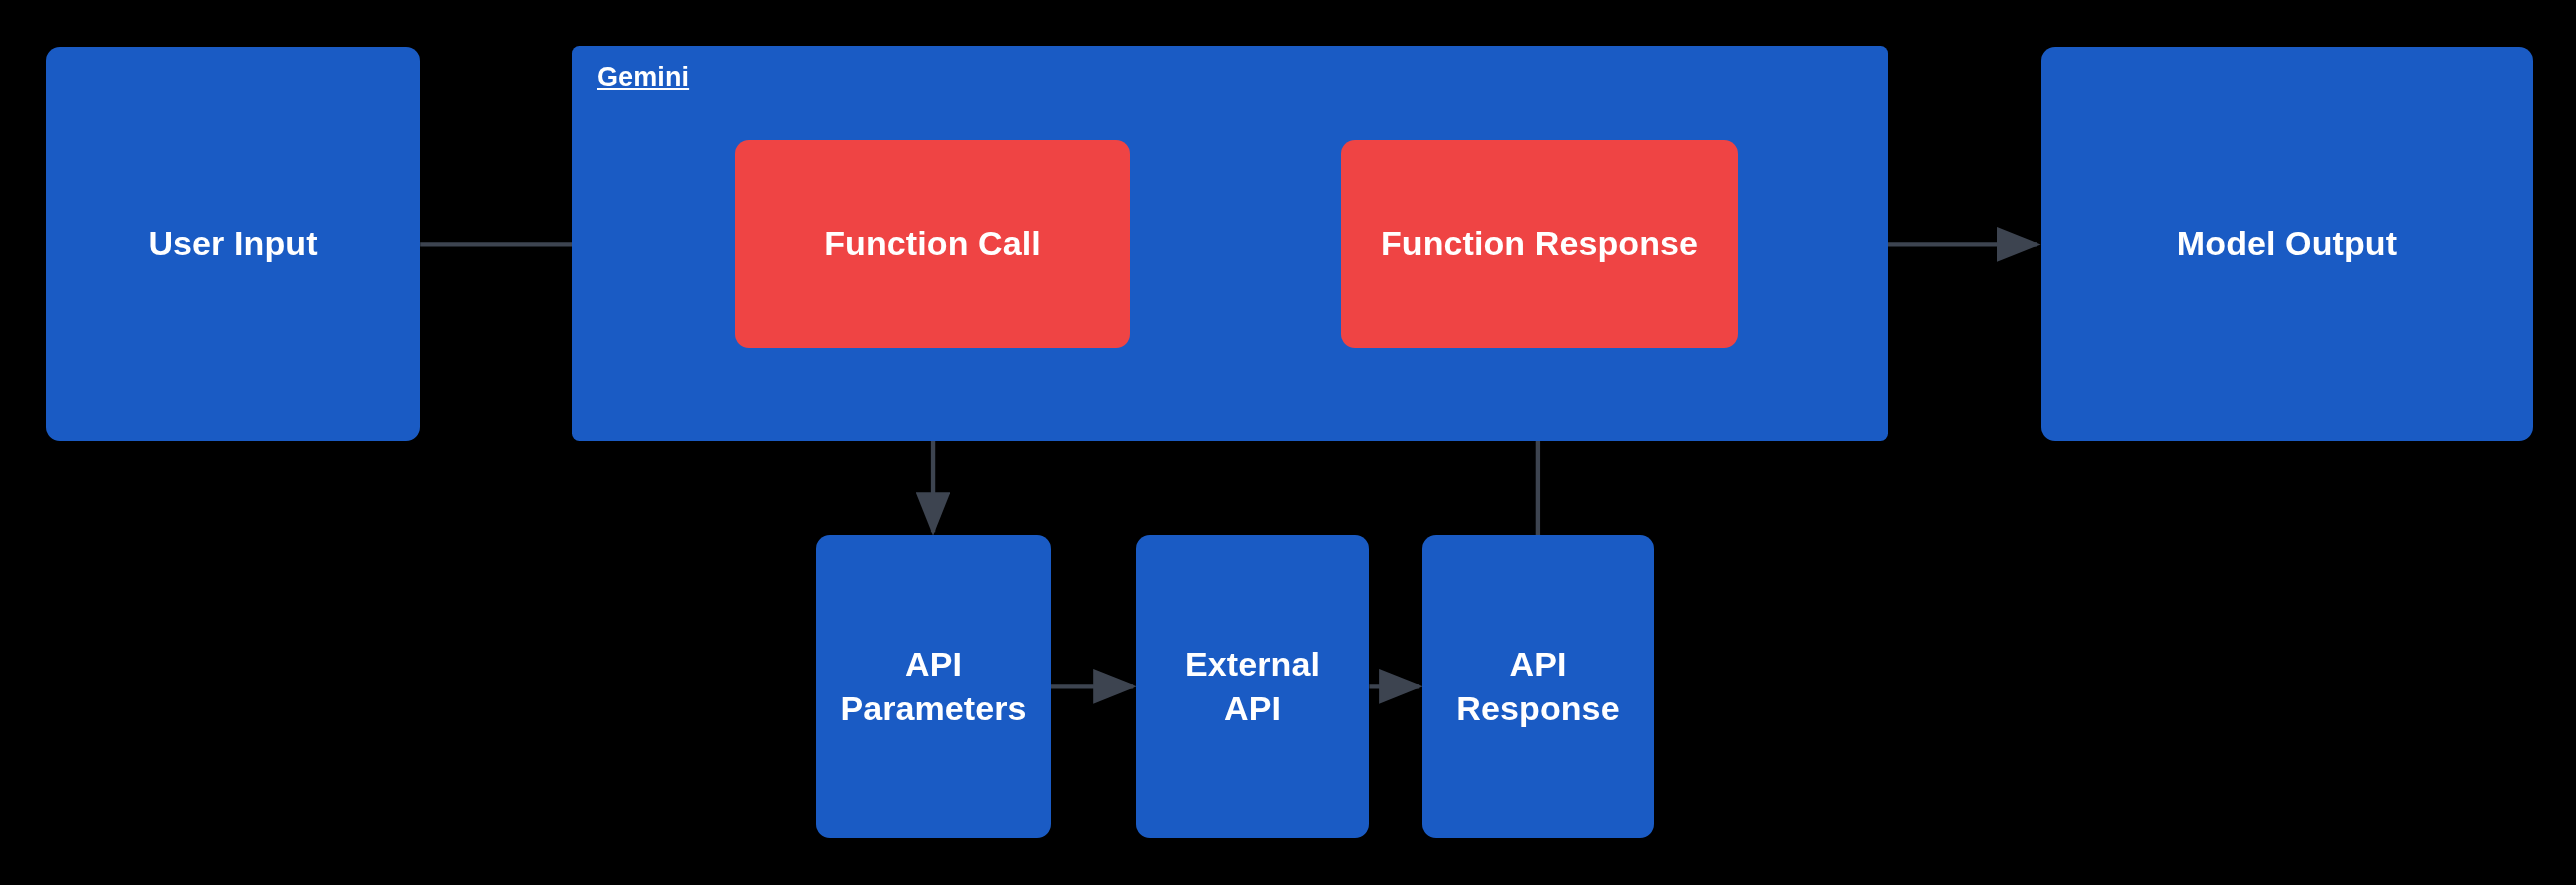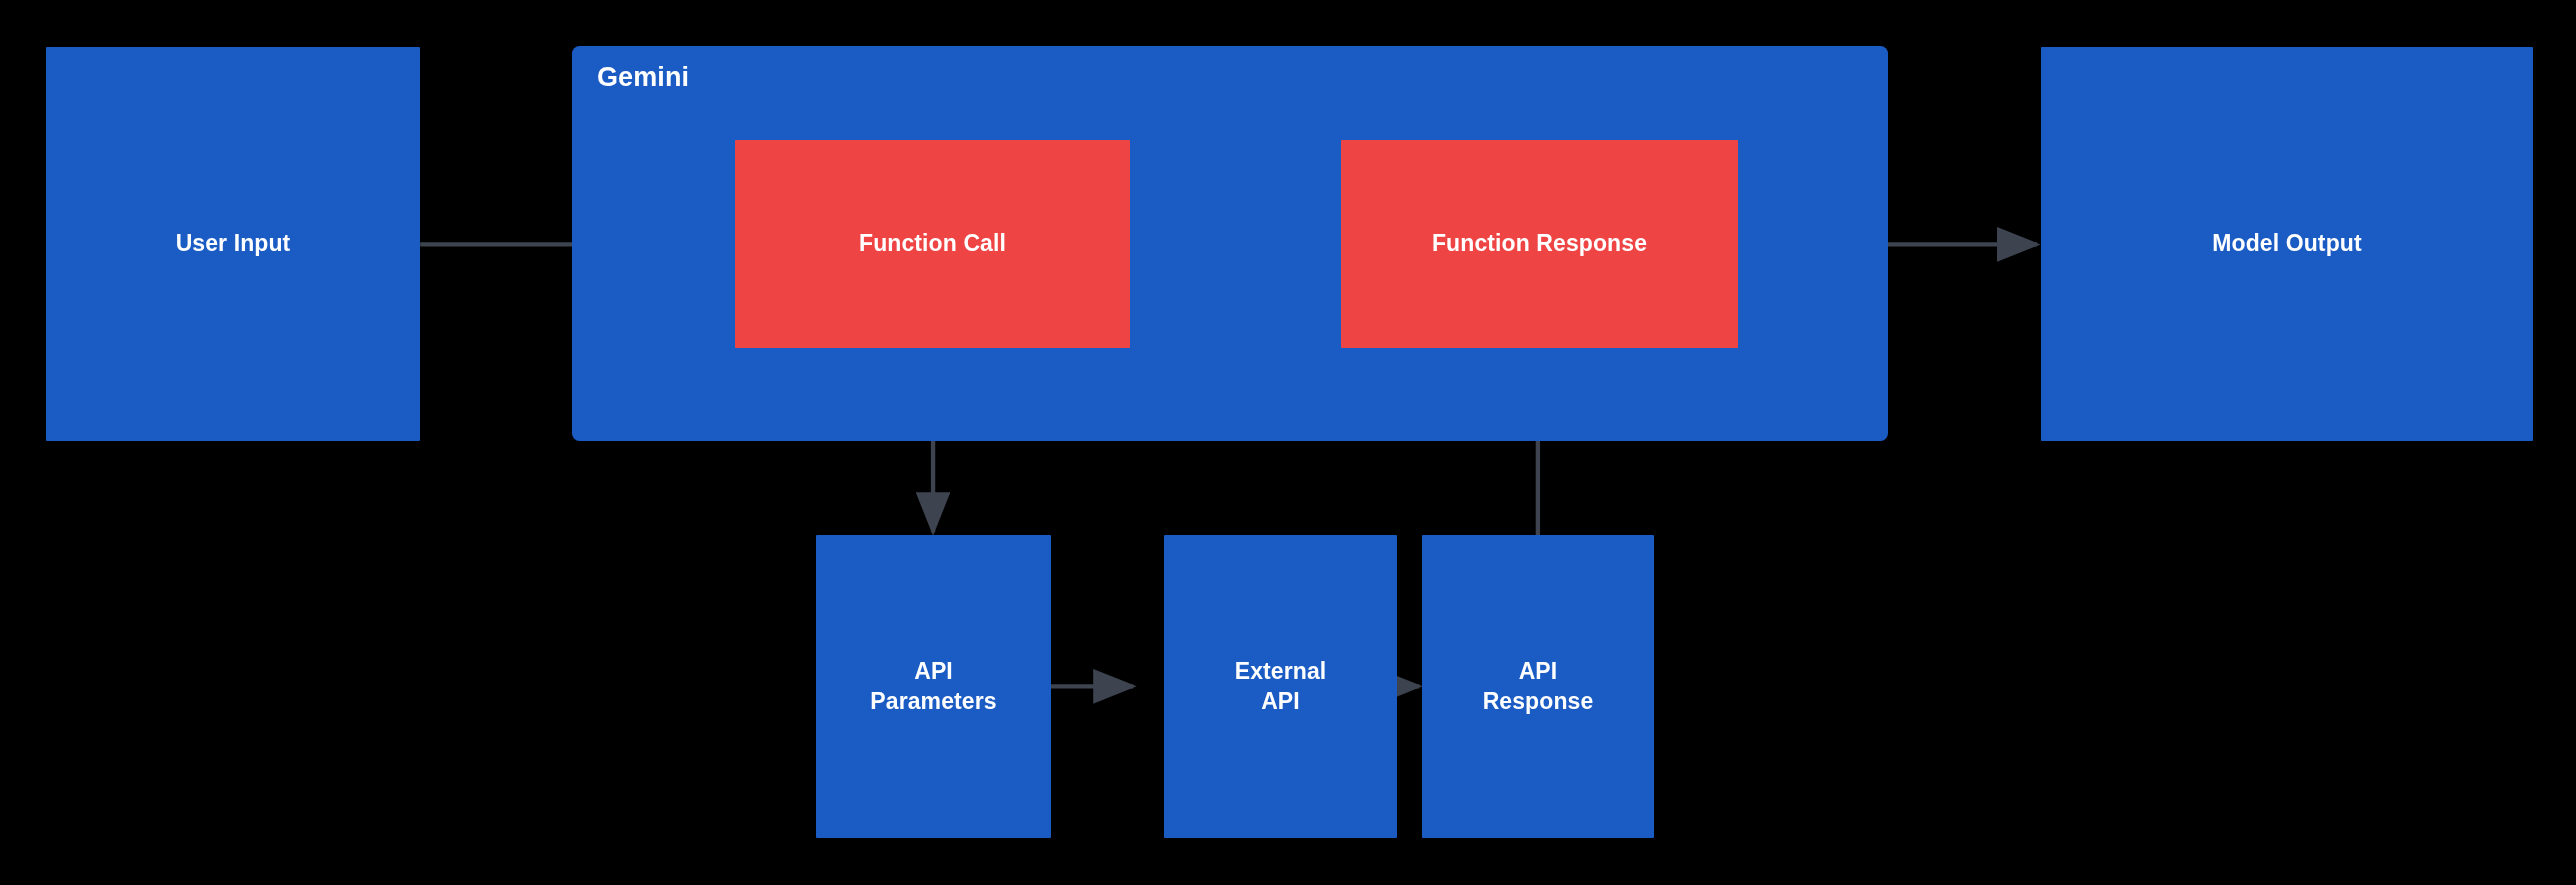--- a/index.html
+++ b/index.html
@@ -11,28 +11,28 @@
     position: relative;
     width: 2576px;
     height: 886px;
     background: #000000;
     overflow: hidden;
     font-family: "Liberation Sans", sans-serif;
   }
   .node {
     position: absolute;
     box-sizing: border-box;
-    border-radius: 1px;
+    border-radius: 14px;
     display: flex;
     align-items: center;
     justify-content: center;
     text-align: center;
     color: #ffffff;
     font-weight: bold;
-    font-size: 23px;
+    font-size: 34px;
     line-height: 1.28;
     letter-spacing: 0.1px;
     user-select: none;
   }
   .node-dark { background: #1a5bc4; }
   .node-light { background: #ef4444; }
 
   .group {
     position: absolute;
     box-sizing: border-box;
@@ -94,40 +94,40 @@
     <g>
       <line x1="3037" y1="393" x2="3277" y2="393" stroke="#3d4450" stroke-width="7" marker-end="url(#arrowhead)"></line>
     </g>
   </svg>
 
   <div class="node node-dark" style="left:46px; top:47px; width:374px; height:394px;">
     <span class="node-label">User Input</span>
   </div>
 
   <div class="group" style="left:572px; top:46px; width:1316px; height:395px;"></div>
-  <div class="group-label" style="left:597px; top:62px;">Gemini</div>
+  <div class="group-label" style="left:597px; top:62px;text-decoration:underline;">Gemini</div>
 
   <div class="node node-light" style="left:735px; top:140px; width:395px; height:208px;">
     <span class="node-label">Function Call</span>
   </div>
 
   <div class="node node-dark" style="left:2041px; top:47px; width:492px; height:394px;">
     <span class="node-label">Model Output</span>
   </div>
 
   <div class="node node-light" style="left:1341px; top:140px; width:397px; height:208px;">
     <span class="node-label">Function Response</span>
   </div>
 
   <div class="node node-dark" style="left:816px; top:535px; width:235px; height:303px; white-space:pre-line;">
     <span class="node-label">API
 Parameters</span>
   </div>
 
-  <div class="node node-dark" style="left:1136px; top:535px; width:233px; height:303px; white-space:pre-line;margin-left:28px;">
+  <div class="node node-dark" style="left:1136px; top:535px; width:233px; height:303px; white-space:pre-line;">
     <span class="node-label">External
 API</span>
   </div>
 
   <div class="node node-dark" style="left:1422px; top:535px; width:232px; height:303px; white-space:pre-line;">
     <span class="node-label">API
 Response</span>
   </div>
 
 </div>

